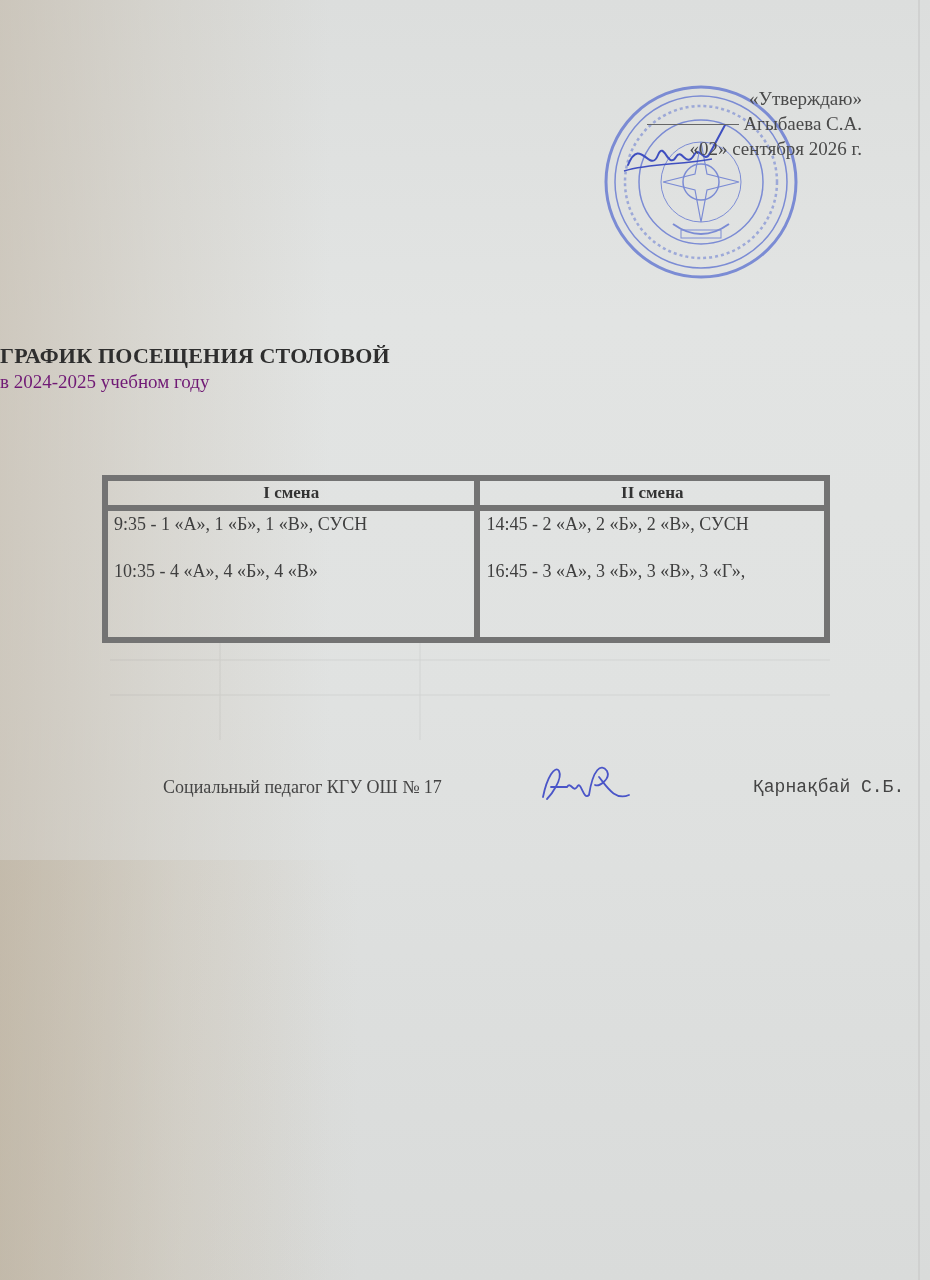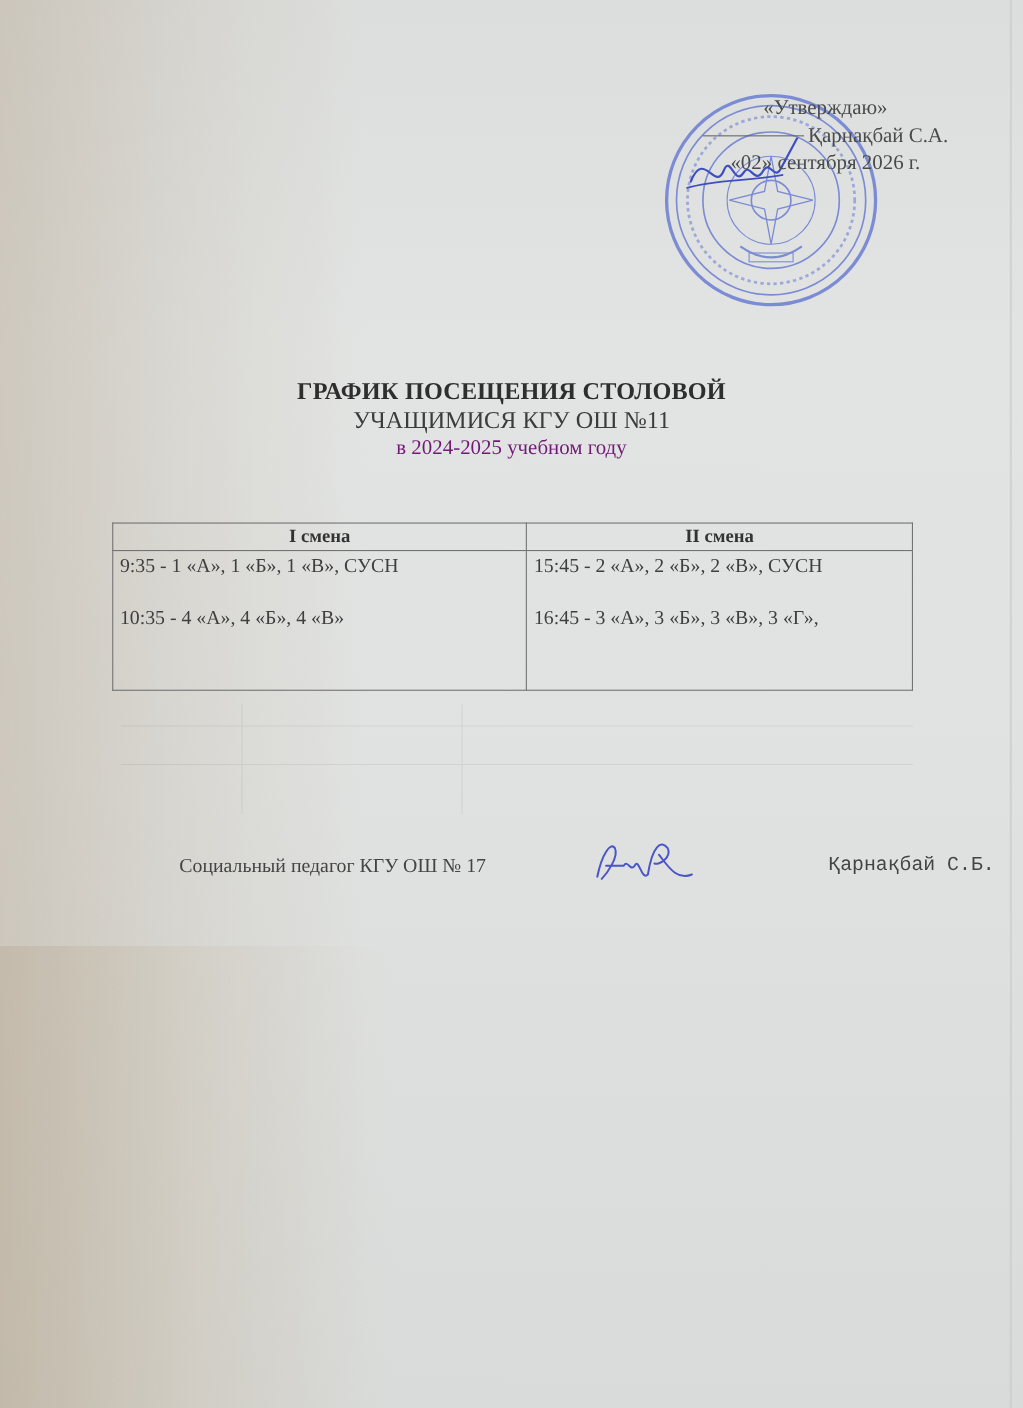--- a/index.html
+++ b/index.html
@@ -34,21 +34,21 @@
     
     .approval {
       position: absolute;
       right: 68px;
       top: 86px;
       text-align: right;
       font-size: 19px;
       line-height: 25px;
       color: #4a4a4a;
     }
-    .approval .line { display: block; white-space: nowrap; text-align: center; }
+    .approval .line { display: block; white-space: nowrap; }
     .approval .sign-line {
       display: inline-block;
       width: 92px;
       border-bottom: 1px solid #666;
       margin-right: 4px;
       vertical-align: 5px;
     }
 
     
     .stamp {
@@ -67,21 +67,20 @@
       height: 60px;
       pointer-events: none;
     }
 
     
     .title-block {
       position: absolute;
       left: 0;
       right: 0;
       top: 343px;
-      text-align: center;
     }
     .title-main {
       font-weight: bold;
       font-size: 22px;
       line-height: 26px;
       letter-spacing: 0.2px;
       color: #2e2e2e;
     }
     .title-sub {
       font-size: 22px;
@@ -99,21 +98,21 @@
       position: absolute;
       left: 102px;
       top: 475px;
       width: 728px;
       border-collapse: collapse;
       font-size: 18px;
       color: #3f3f3f;
     }
     .schedule-table th,
     .schedule-table td {
-      border: 1px solid #737373;
+      border: 6px solid #737373;
       padding: 0;
     }
     .schedule-table th {
       font-weight: bold;
       font-size: 17px;
       height: 24px;
       text-align: center;
       color: #333;
     }
     .schedule-table td {
@@ -199,46 +198,45 @@
 </svg>
 
 <svg class="signature-director" viewBox="0 0 110 60">
   <path d="M8 40 C20 10, 30 50, 38 30 C44 15, 48 45, 56 32 C62 22, 66 44, 74 30 C80 20, 84 40, 90 28 L105 0" fill="none" stroke="#3f4fc0" stroke-width="2" stroke-linecap="round"></path>
   <path d="M4 46 C30 38, 60 40, 92 34" fill="none" stroke="#3f4fc0" stroke-width="1.5"></path>
 </svg>
 
 <div class="approval">
   <span class="line">«Утверждаю»</span>
   <span class="line">
-    <span class="sign-line"></span><span>Қарнақбай С.А.</span>
+    <span class="sign-line"></span><span>Агыбаева С.А.</span>
   </span>
   <span class="line">«02» сентября 2026 г.</span>
 </div>
 
 <div class="title-block">
   <div class="title-main">ГРАФИК ПОСЕЩЕНИЯ СТОЛОВОЙ</div>
-  <div class="title-sub">УЧАЩИМИСЯ КГУ ОШ №11</div>
   <div class="title-year">в 2024-2025 учебном году</div>
 </div>
 
 <table class="schedule-table">
   <thead>
     <tr>
       <th class="col-1">I смена</th>
       <th class="col-2">II смена</th>
     </tr>
   </thead>
   <tbody>
     <tr>
       <td>
         <span class="slot">9:35 - 1 «А», 1 «Б», 1 «В», СУСН</span>
         <span class="slot">10:35 - 4 «А», 4 «Б», 4 «В»</span>
       </td>
       <td>
-        <span class="slot">15:45 - 2 «А», 2 «Б», 2 «В», СУСН</span>
+        <span class="slot">14:45 - 2 «А», 2 «Б», 2 «В», СУСН</span>
         <span class="slot">16:45 - 3 «А», 3 «Б», 3 «В», 3 «Г»,</span>
       </td>
     </tr>
   </tbody>
 </table>
 
 <svg class="signature-social" viewBox="0 0 100 55">
   <path d="M6 40 C10 20, 18 8, 22 14 C26 22, 14 38, 10 42 M14 30 L30 30 C34 24, 36 36, 40 30 C44 22, 46 44, 52 38 C56 12, 64 6, 70 14 C74 22, 62 30, 58 28 M62 20 C70 30, 78 44, 92 38" fill="none" stroke="#4a55c8" stroke-width="1.8" stroke-linecap="round"></path>
 </svg>
 

